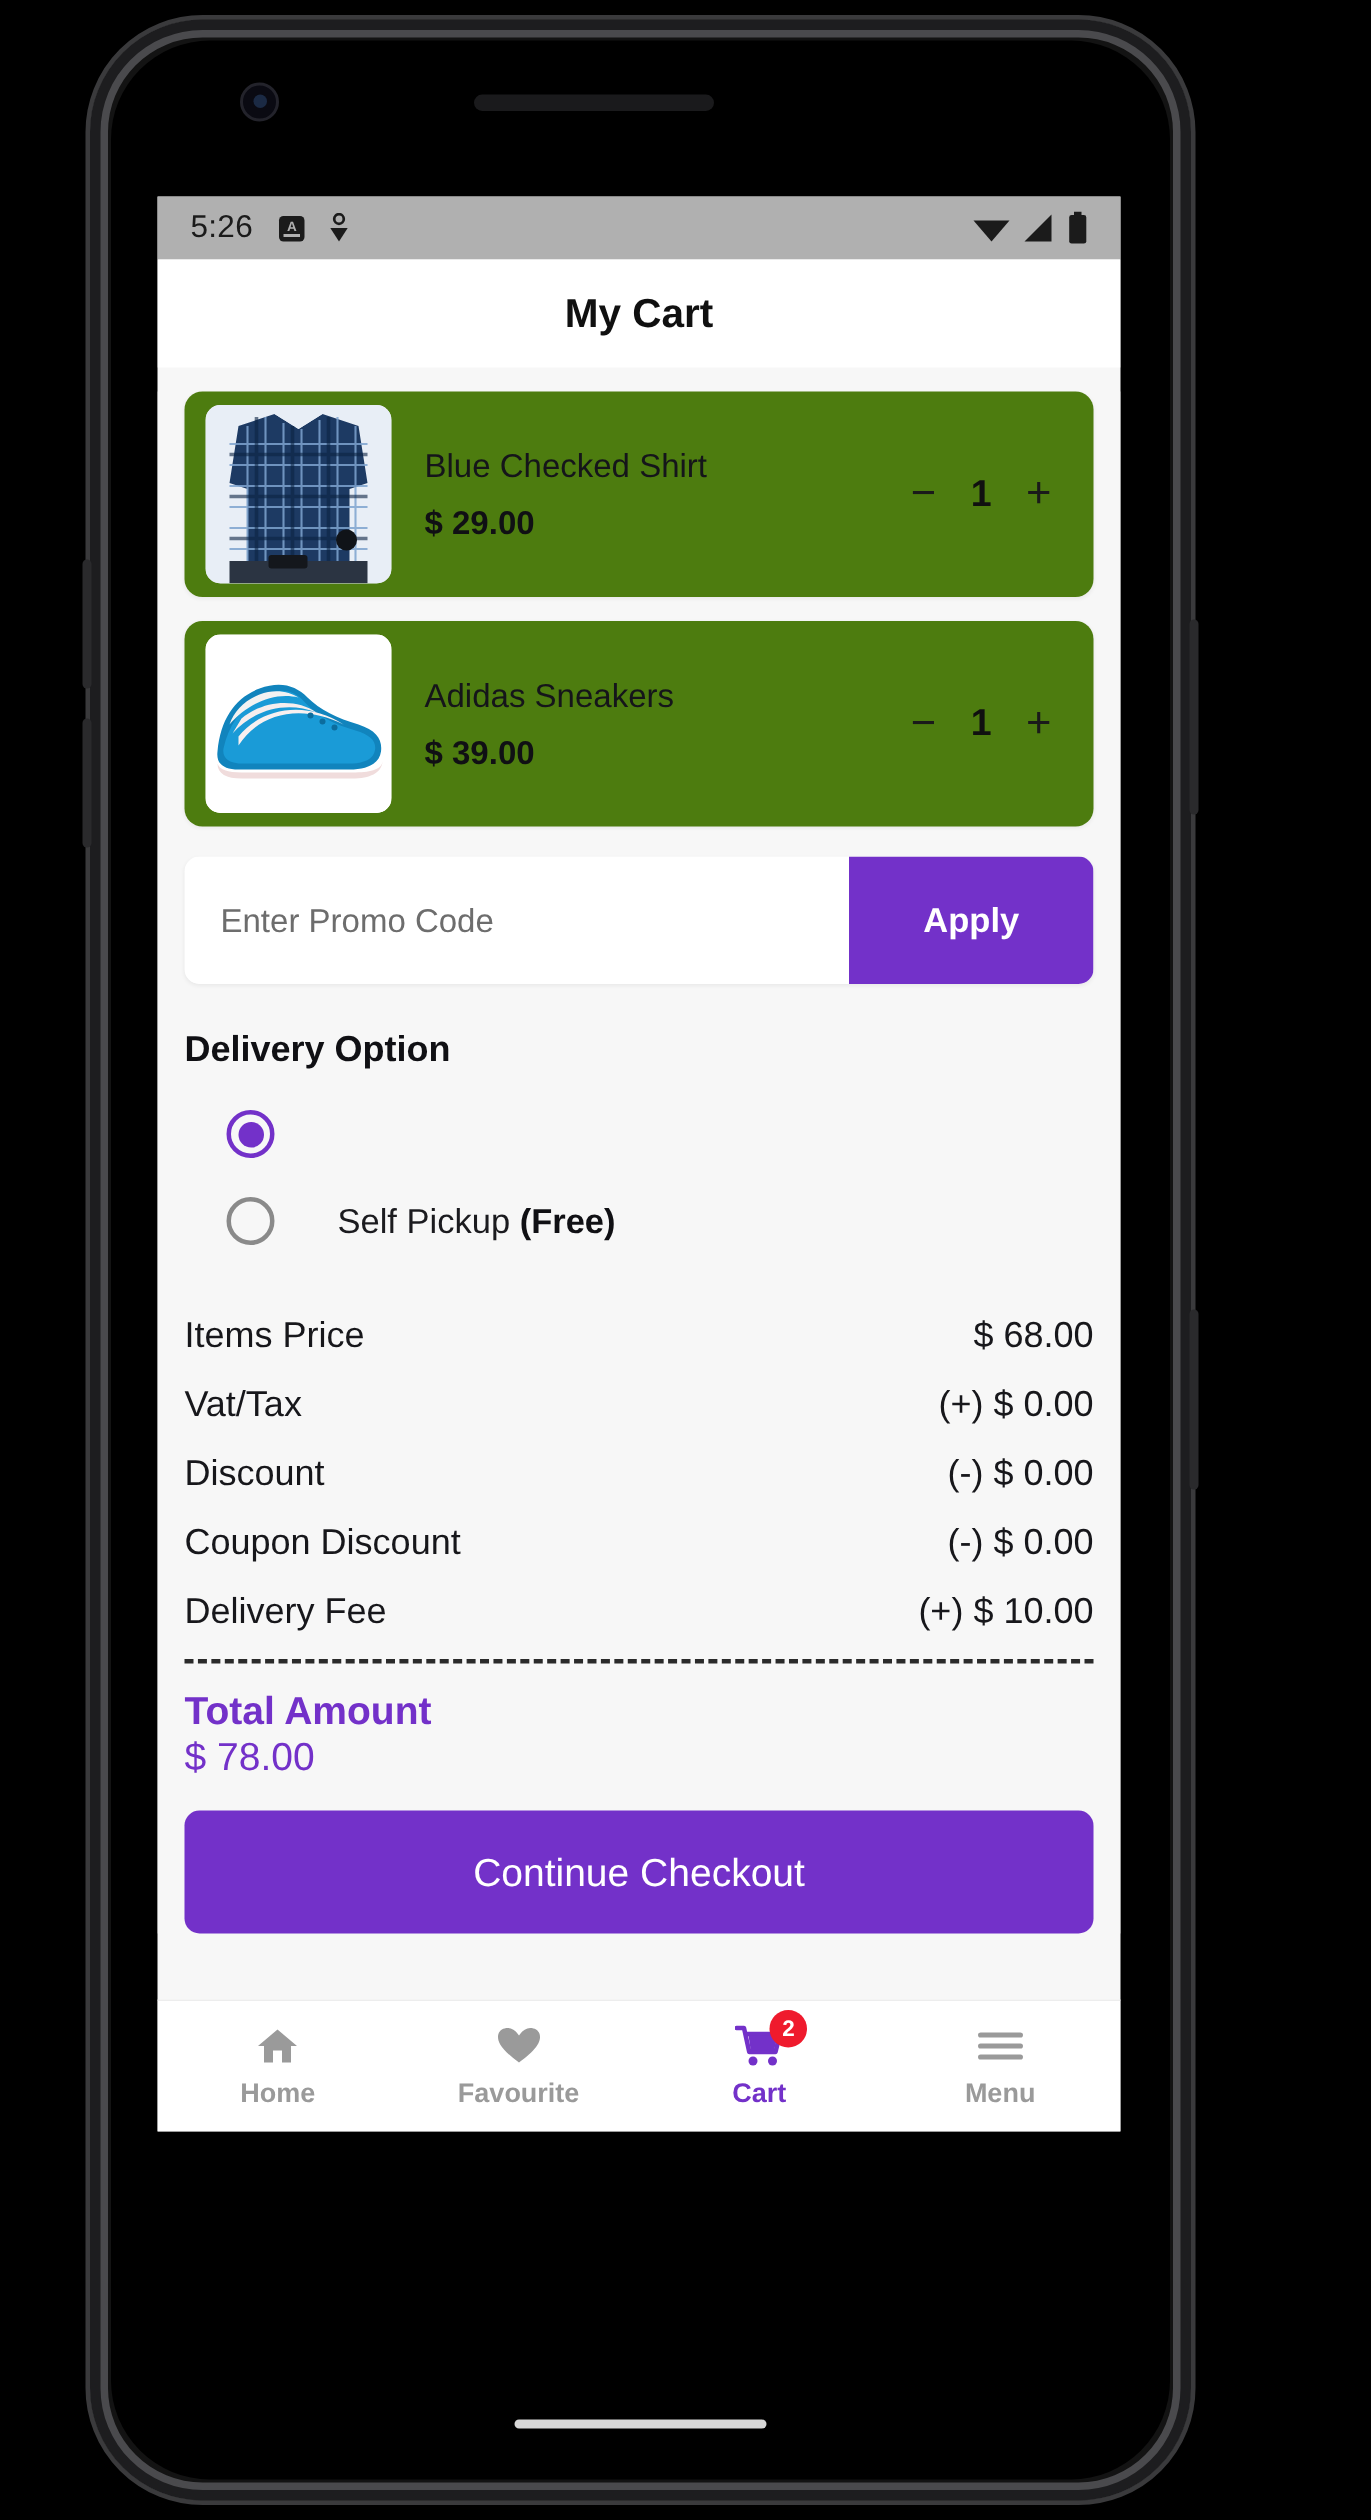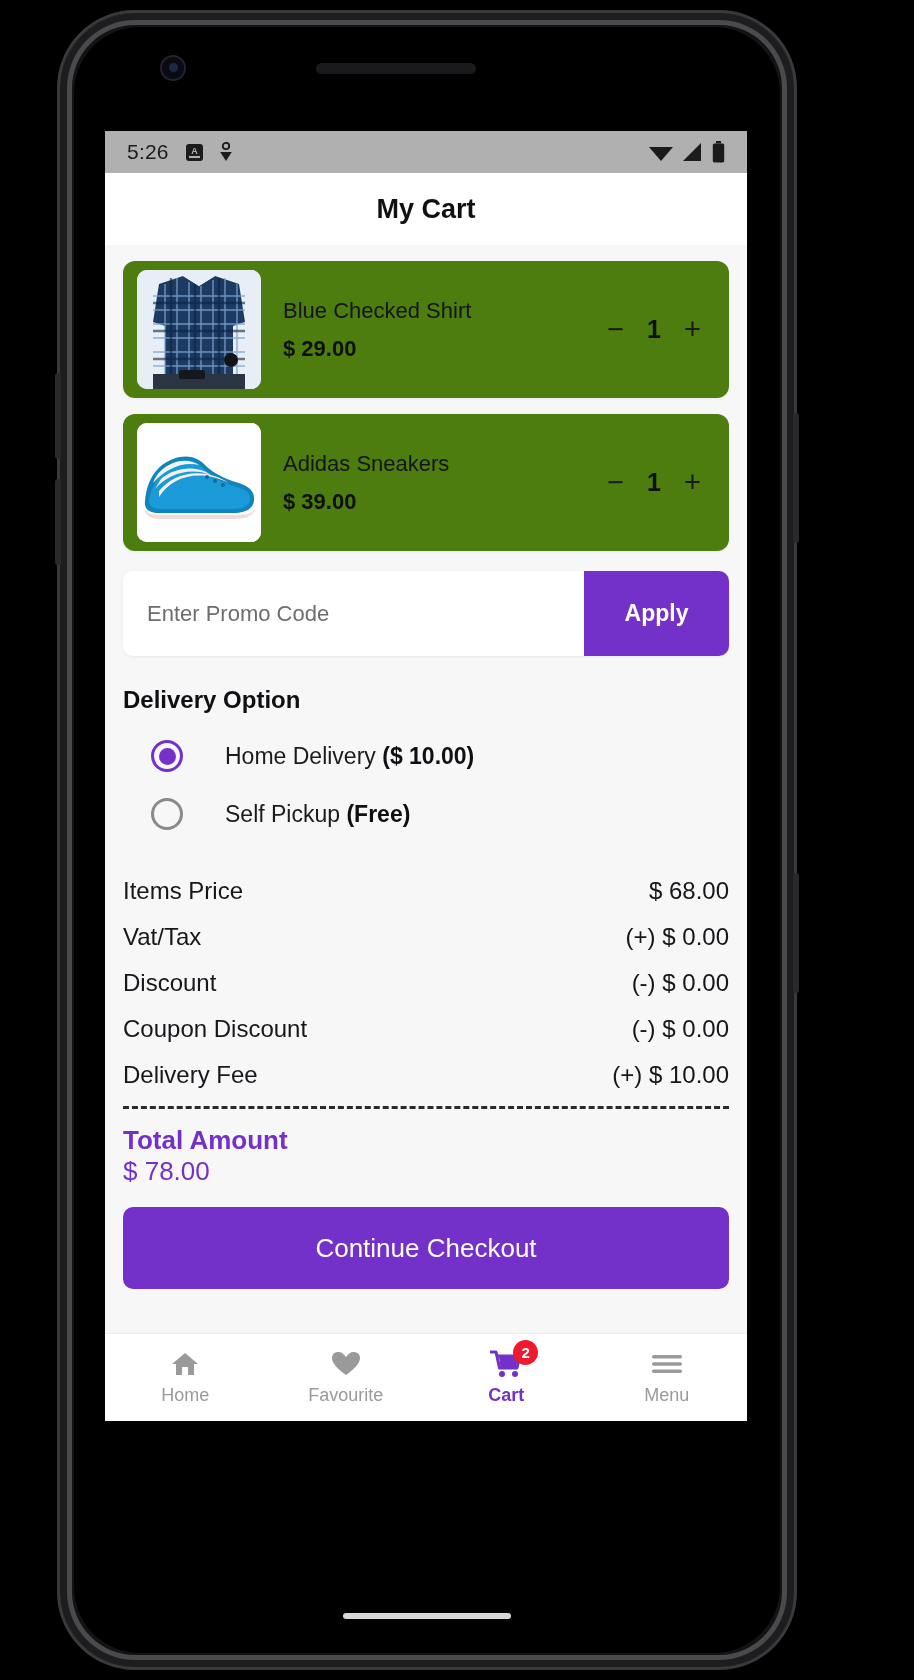--- a/index.html
+++ b/index.html
@@ -108,21 +108,21 @@
     display:flex; border-radius:10px; overflow:hidden;
     box-shadow:0 1px 3px rgba(0,0,0,.06);
   }
   .promo-input{
     flex:1; background:#fff; border:none; outline:none;
     padding:0 24px; font-size:22px; color:#3a3a3a;
     font-family:"Liberation Sans", sans-serif;
   }
   .promo-input::placeholder{ color:#6d6d6d; }
   .promo-apply{
-    width:145px; background:#7331c9; border:none; cursor:pointer;
+    width:163px; background:#7331c9; border:none; cursor:pointer;
     color:#fff; font-size:23px; font-weight:bold;
     font-family:"Liberation Sans", sans-serif;
   }
 
   
   .section-title{ font-size:24px; font-weight:bold; color:#101014; margin-top:30px; }
   .radio-row{ display:flex; align-items:center; margin-top:26px; padding-left:28px; cursor:pointer; }
   .radio{
     width:32px; height:32px; border-radius:50%;
     border:3px solid #8a8a8a; flex:none;
@@ -166,21 +166,21 @@
     position:absolute; left:0; right:0; bottom:0;
     height:88px; background:#fff;
     border-top:1px solid #ededed;
     display:flex; align-items:center;
   }
   .nav-item{
     flex:1; display:flex; flex-direction:column;
     align-items:center; justify-content:center; gap:6px;
     cursor:pointer; position:relative;
   }
-  .nav-label{ font-size:18px; color:#9a9a9a; }
+  .nav-label{ font-size:18px; color:#9a9a9a;font-weight:bold; }
   .nav-item.active .nav-label{ color:#7331c9; font-weight:bold; }
   .nav-icon{ position:relative; height:30px; display:flex; align-items:center; }
   .badge{
     position:absolute; top:-9px; right:-16px;
     min-width:25px; height:25px; border-radius:13px;
     background:#ef1a2d; color:#fff;
     font-size:15px; font-weight:bold;
     display:flex; align-items:center; justify-content:center;
     padding:0 5px;
   }
@@ -301,24 +301,20 @@
 
       <div class="promo-row">
         <input class="promo-input" type="text" placeholder="Enter Promo Code" style="">
         <button class="promo-apply">Apply</button>
       </div>
 
       <div class="section-title">Delivery Option</div>
 
       <div class="radio-row">
         <span class="radio checked"></span>
-        <span class="radio-label">
-          <span>Home Delivery</span>
-          <b>($ 10.00)</b>
-        </span>
       </div>
 
       <div class="radio-row">
         <span class="radio"></span>
         <span class="radio-label">
           <span>Self Pickup</span>
           <b>(Free)</b>
         </span>
       </div>
 

